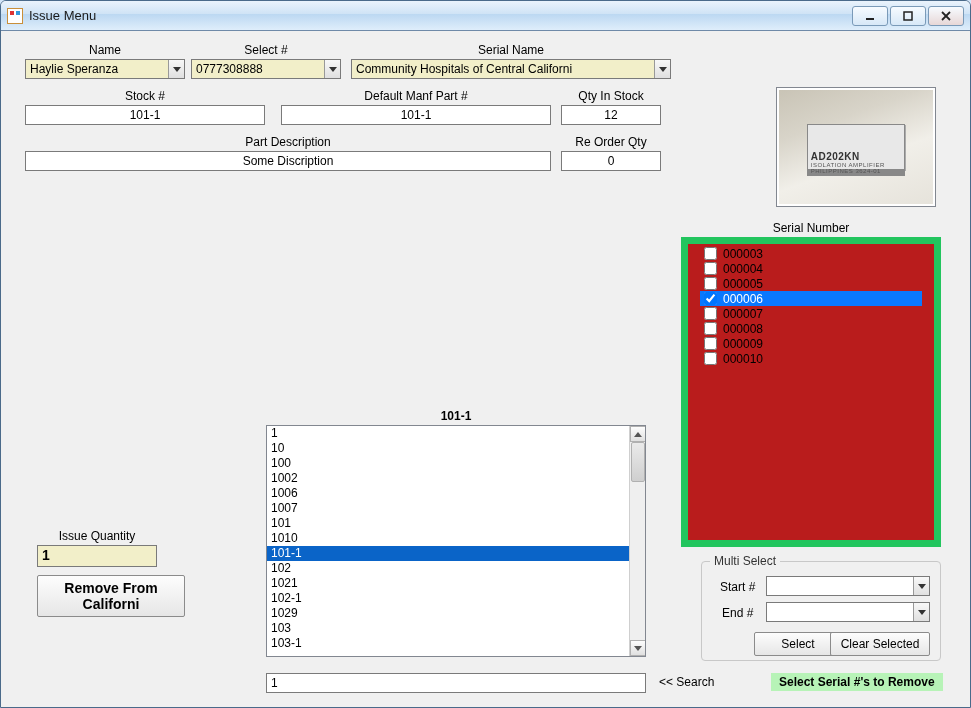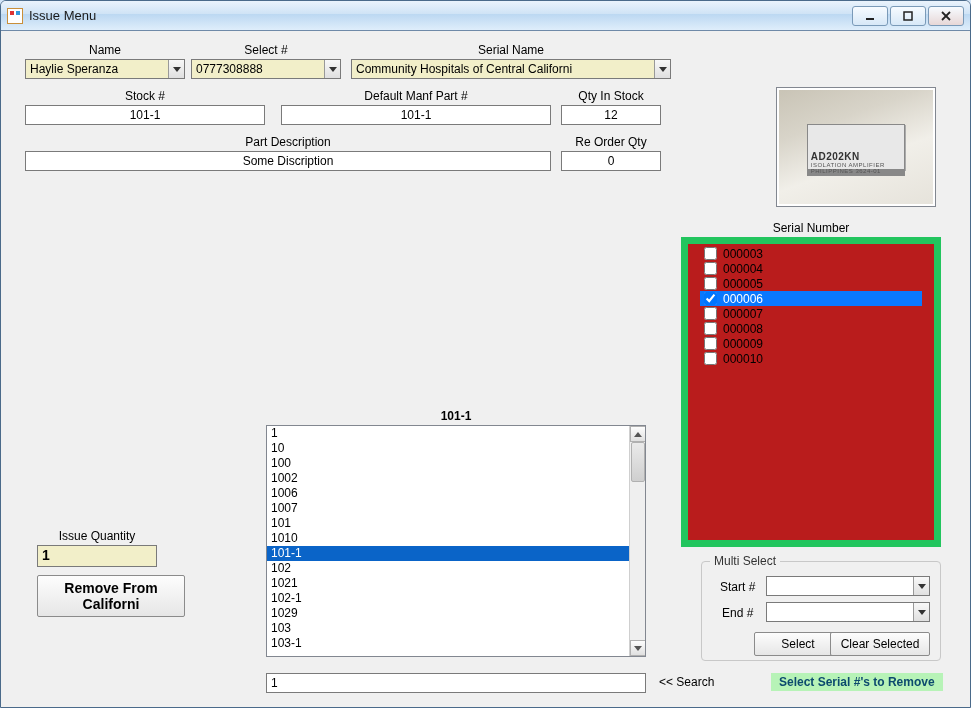--- a/index.html
+++ b/index.html
@@ -34,21 +34,21 @@
   .checklist .row { display:flex; align-items:center; height:15px; padding:0 4px; gap:6px; font-size:12px; cursor:pointer;}
   .checklist .row input { margin:0; width:13px; height:13px;}
   .checklist .row.selected { background:#0a78ff; color:#fff; }
   .groupbox { position:absolute; border:1px solid #c8c8c8; border-radius:4px; }
   .groupbox .legend { position:absolute; top:-8px; left:8px; background:#f0f0f0; padding:0 4px; font-size:12px; color:#333;}
   .groupbox .lbl2 { position:absolute; font-size:12px; }
   .groupbox .combo2 { position:absolute; height:20px; border:1px solid #7a7a7a; background:#fff; }
   .groupbox .combo2 .caret { position:absolute; right:0; top:0; width:16px; height:100%; border-left:1px solid #999; background:linear-gradient(#f8f8f8,#e0e0e0); display:flex; align-items:center; justify-content:center; cursor:pointer;}
   .groupbox .combo2 .caret::after { content:""; border-left:4px solid transparent; border-right:4px solid transparent; border-top:5px solid #333;}
   .groupbox .btn2 { position:absolute; height:24px; background:linear-gradient(#fdfdfd,#e6e6e6); border:1px solid #8b8b8b; border-radius:2px; font-size:12px; cursor:pointer;}
-  .hint { position:absolute; font-size:12px; font-weight:bold; color:#0c4a6e; background:#b7f3b7; padding:2px 8px; }
+  .hint { position:absolute; font-size:12px; font-weight:bold; color:#000000; background:#b7f3b7; padding:2px 8px; }
   .partimg { position:absolute; border:1px solid #828790; background:#fff; padding:2px; }
   .partimg .inner { width:100%; height:100%; background:linear-gradient(160deg,#c9c4b6 0%, #d8d4c9 30%, #f1efe9 60%, #e6e3db 100%); position:relative; }
   .partimg .chip { position:absolute; left:18%; top:30%; width:64%; height:40%; background:#e8e8e8; border:1px solid #888; box-shadow:0 6px 0 #888,1px 1px 0 #aaa; font-size:8px; color:#333; padding:2px 3px; letter-spacing:0.5px;}
   .partimg .chip .l1 { font-size:10px; font-weight:bold;margin-top:24px;}
   .partimg .chip .l2,.partimg .chip .l3 { font-size:6px; color:#555; }
   .issueqty { position:absolute; height:22px; border:1px solid #7a7a7a; background:#f2efc9; font-size:14px; font-weight:bold; padding:1px 4px; }
 </style>
 </head>
 <body>
 

